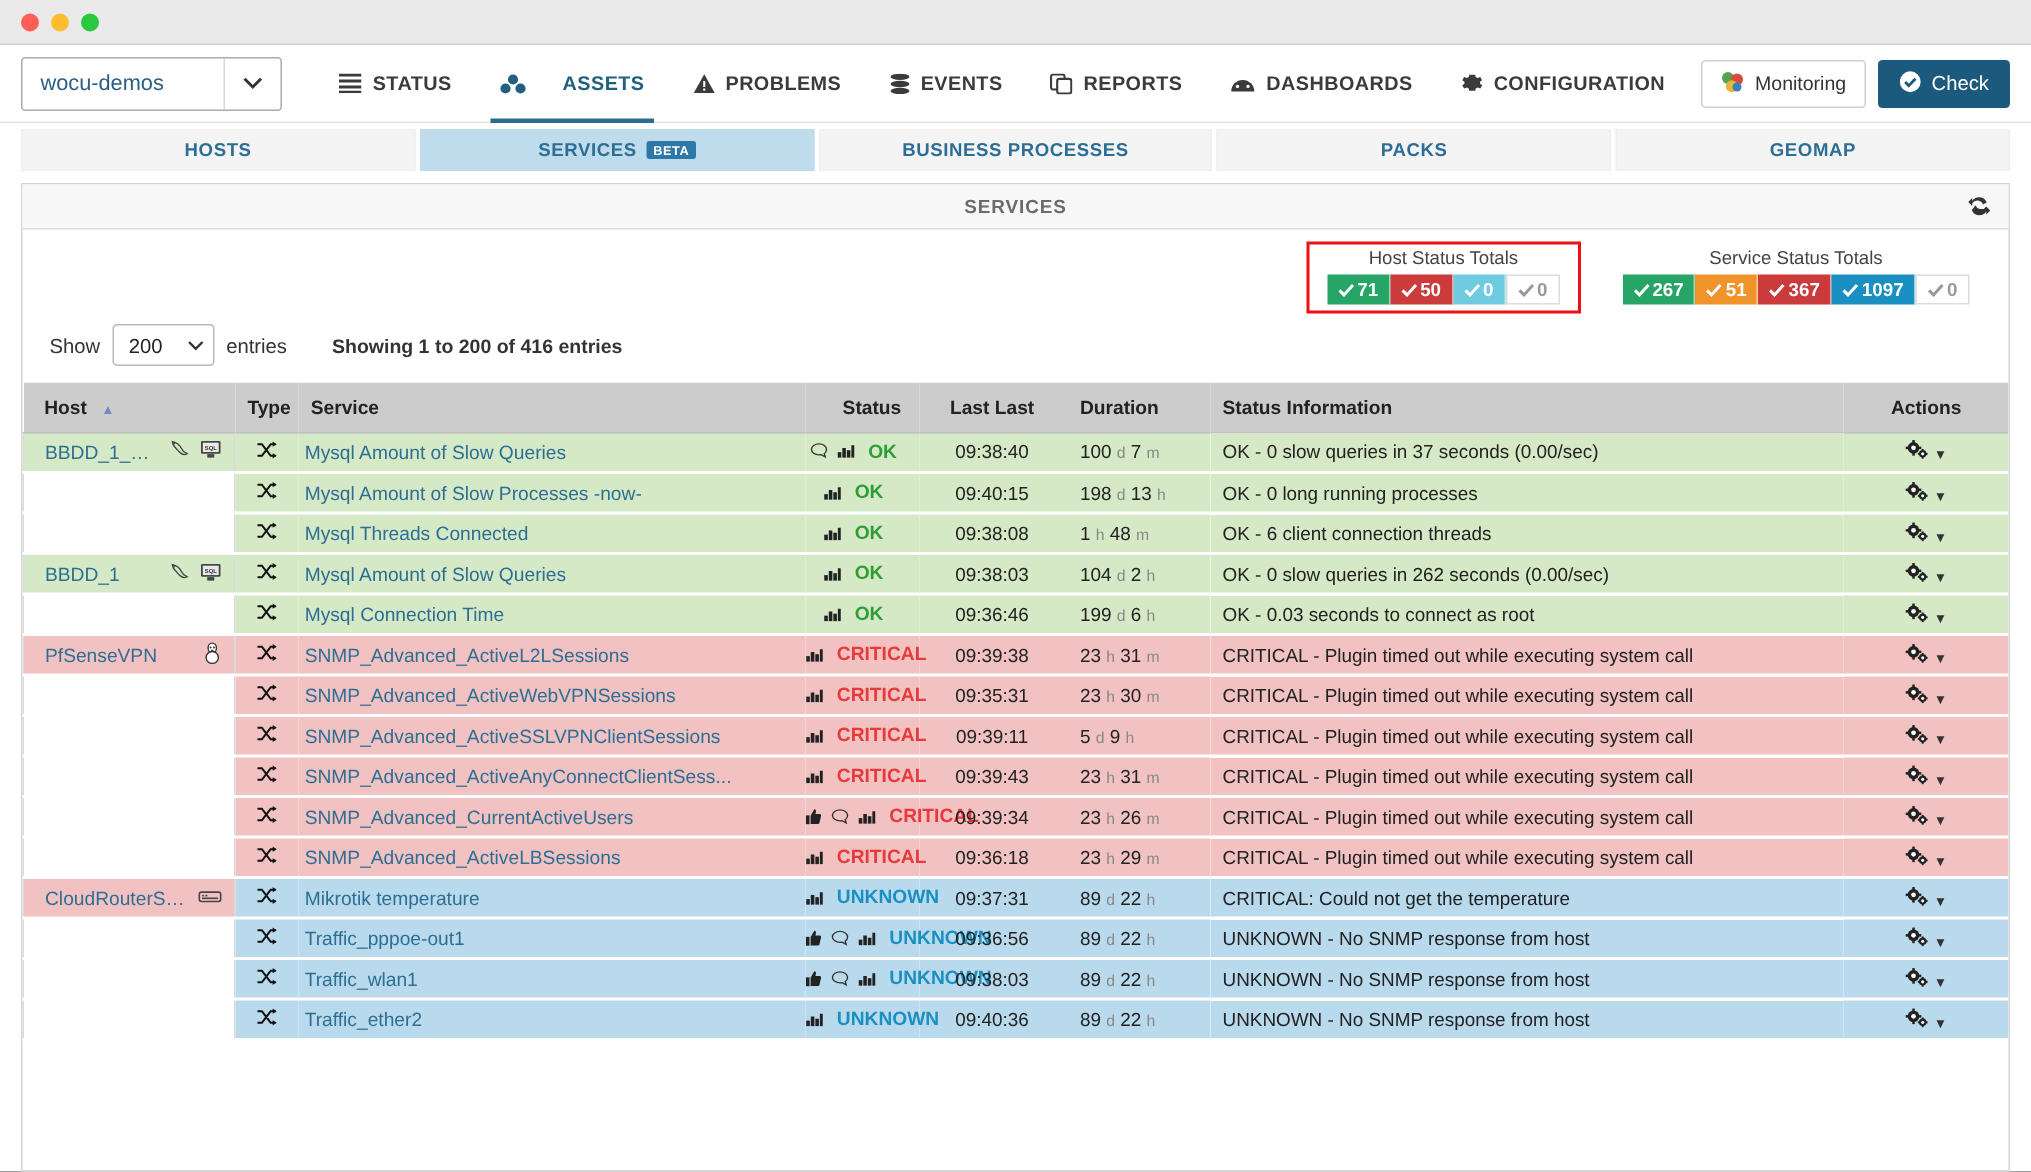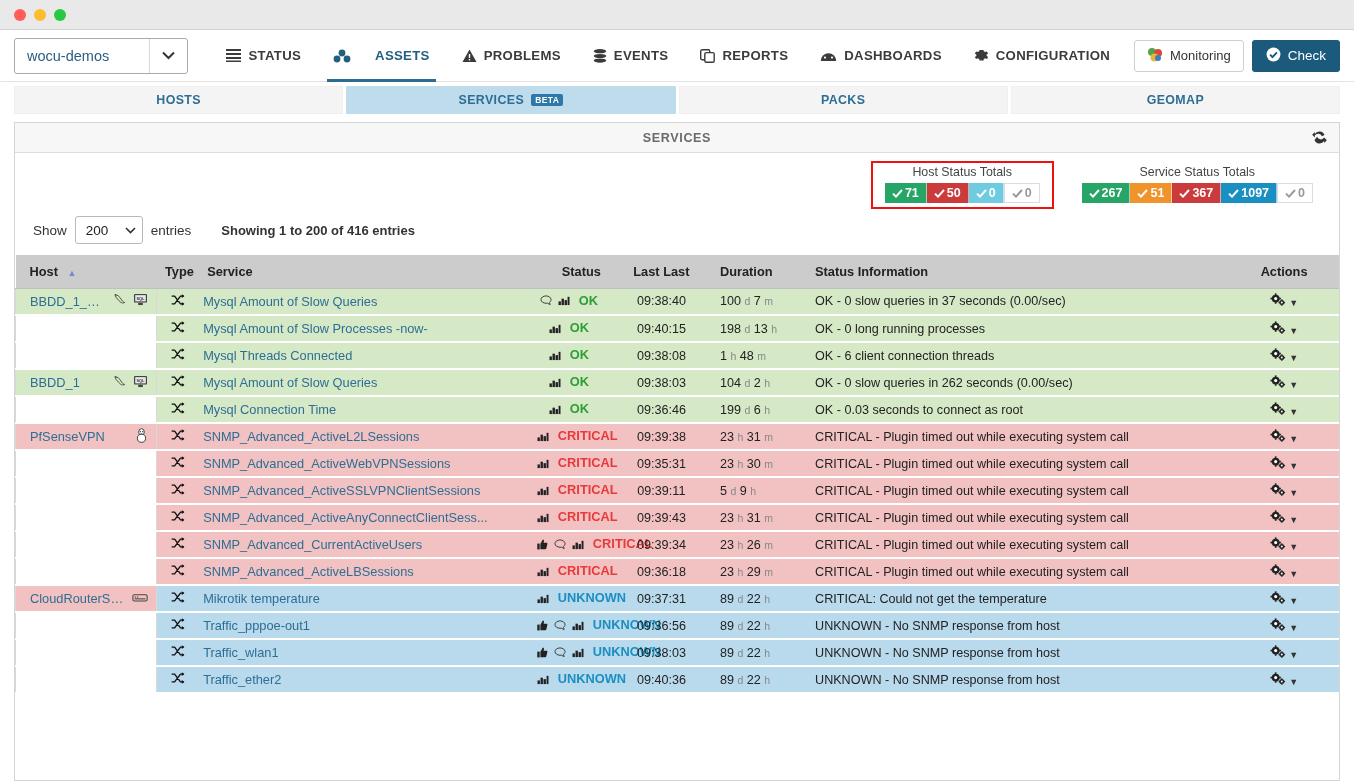--- a/index.html
+++ b/index.html
@@ -334,20 +334,23 @@
 
   <div class="subtabs">
     <div class="subtab">
       <span>HOSTS</span>
     </div>
     <div class="subtab active">
       <span>SERVICES</span>
       <span class="badge-beta">BETA</span>
     </div>
     <div class="subtab">
+      <span>BUSINESS PROCESSES</span>
+    </div>
+    <div class="subtab">
       <span>PACKS</span>
     </div>
     <div class="subtab">
       <span>GEOMAP</span>
     </div>
   </div>
 
   <div class="panel">
     <div class="panel-head">
       <span class="panel-title">SERVICES</span>

